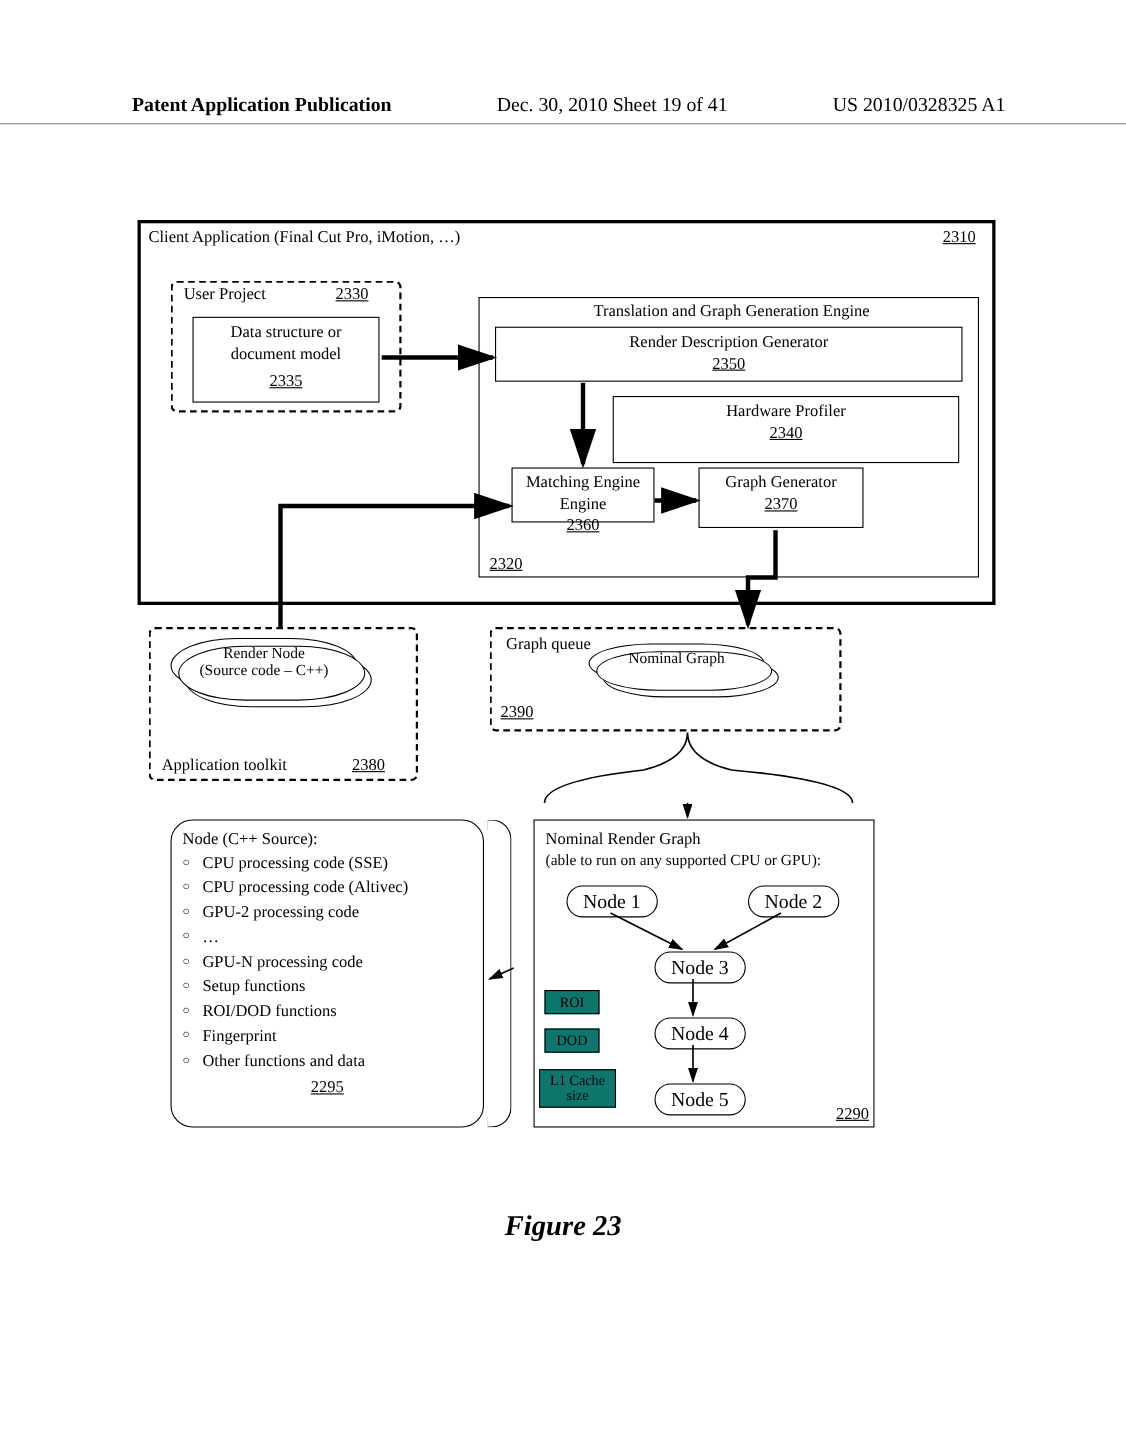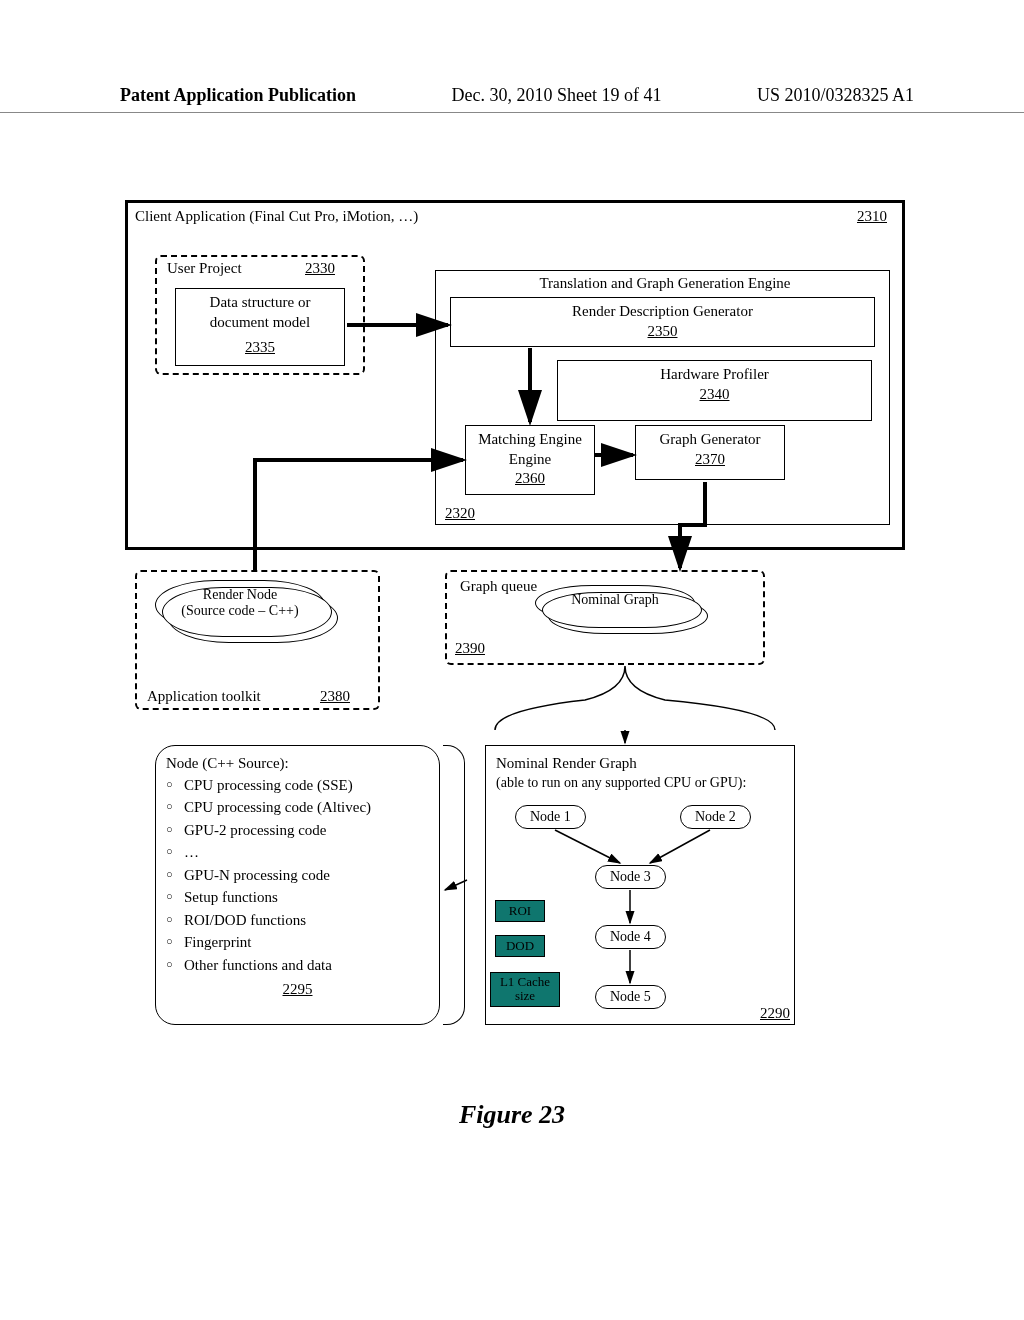--- a/index.html
+++ b/index.html
@@ -72,21 +72,21 @@
     text-align: center;
     font-size: 14px;
     background: #fff;
   }
   .stack::after, .stack::before {
     content:""; position:absolute; border:1px solid #000; border-radius: 50% / 70%;
     width:100%; height:100%; left:6px; top:6px; z-index:-1; background:#fff;
   }
   .stack::before { left:12px; top:12px; z-index:-2; }
   .node-oval {
-      position:absolute; border:1px solid #000; border-radius:18px; padding:3px 14px; font-size:14px; background:#fff; text-align:center;
+      position:absolute; border:1px solid #000; border-radius:18px; padding:3px 14px; font-size:18px; background:#fff; text-align:center;
   }
   .tagbox { position:absolute; border:1px solid #000; font-size:13px; padding:2px 6px; text-align:center; background:#0f766e; }
 </style>
 </head>
 <body>
 
 <div class="header">
   <span class="left">Patent Application Publication</span>
   <span>Dec. 30, 2010  Sheet 19 of 41</span>
   <span>US 2010/0328325 A1</span>
@@ -112,21 +112,21 @@
   <div class="box" style="left:325px; top:97px; width:425px; height:50px;">
     <div>Render Description Generator</div>
     <div class="u">2350</div>
   </div>
 
   <div class="box" style="left:432px; top:160px; width:315px; height:61px;text-align:center;">
     <div>Hardware Profiler</div>
     <div class="u">2340</div>
   </div>
 
-  <div class="box" style="left:340px; top:225px; width:130px; height:70px;">
+  <div class="box" style="left:340px; top:225px; width:130px; height:50px;">
     <div>Matching Engine</div>
     <div>Engine</div>
     <div class="u">2360</div>
   </div>
 
   <div class="box" style="left:510px; top:225px; width:150px; height:55px;">
     <div>Graph Generator</div>
     <div class="u">2370</div>
   </div>
   <div class="label u" style="left:320px; top:305px;">2320</div>

